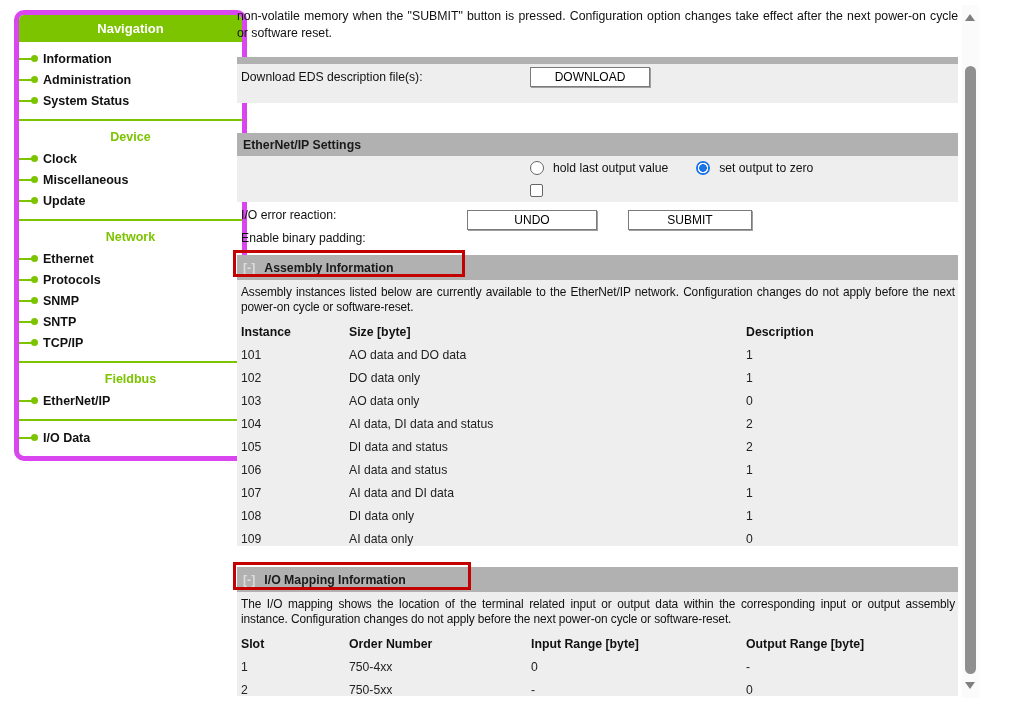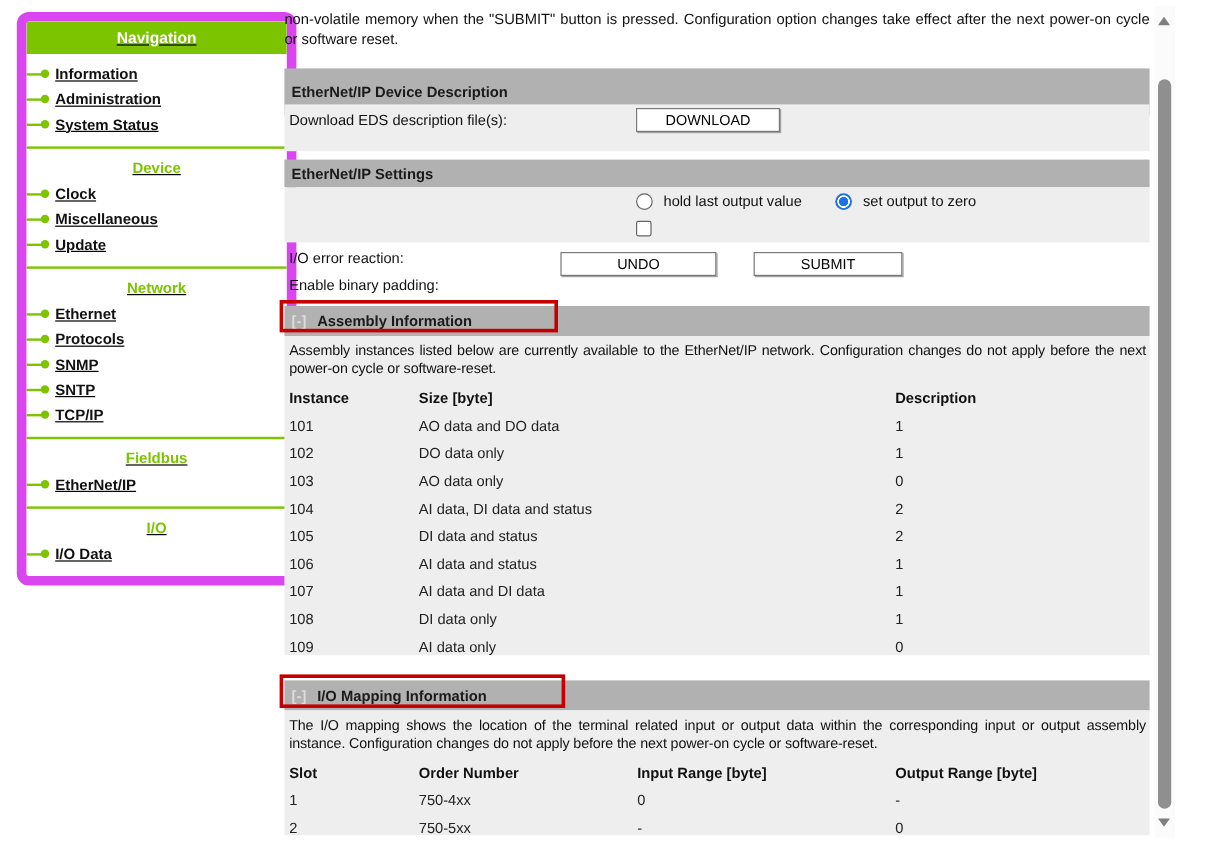--- a/index.html
+++ b/index.html
@@ -6,21 +6,21 @@
   html,body { margin:0; padding:0; }
   body {
     width:1021px; height:716px; position:relative; overflow:hidden;
     background:#ffffff; color:#000;
     font-family:"Liberation Sans","DejaVu Sans",sans-serif;
   }
 
   
   .sidebar {
     position:absolute; left:14px; top:10px; width:233px;
-    border:8px solid #d946ef; border-radius:10px; background:#fff; overflow:hidden;text-decoration:underline;
+    border:5px solid #d946ef; border-radius:10px; background:#fff; overflow:hidden;
   }
   .nav-header {
     background:#7dc400; color:#fff; font-weight:bold; font-size:13px;
     text-align:center; height:27px; line-height:27px;
   }
   .nav-section { padding:6px 0 8px 0; }
   .nav-section + .nav-section { border-top:2px solid #7dc400; }
   .nav-title {
     color:#7dc400; font-weight:bold; font-size:12.5px;
     text-align:center; line-height:21px;
@@ -47,21 +47,21 @@
     font-weight:bold; font-size:12.3px; padding-left:6px; color:#1a1a1a;
     display:flex; align-items:center;
   }
   #bar-devdesc  { top:57px;  height:39px; }
   #bar-settings { top:133px; height:23px; }
   #bar-assembly { top:255px; height:25px; }
   #bar-mapping  { top:567px; height:25px; }
   .collapse { color:#dcdcdc; font-weight:bold; margin-right:9px; cursor:pointer; }
 
   .body-block { position:absolute; left:237px; width:721px; background:#eeeeee; }
-  #body-devdesc  { top:87px;  height:39px; }
+  #body-devdesc  { top:64px;  height:39px; }
   #body-settings { top:156px; height:46px; }
   #body-assembly { top:280px; height:266px; }
   #body-mapping  { top:592px; height:104px; }
 
   .row-label { position:absolute; left:4px; font-size:12.2px; color:#111; }
   #body-devdesc .row-label { line-height:26px; }
 
   button.win {
     position:absolute; background:#fff; border:1px solid #7a7a7a;
     box-shadow:1px 1px 0 #9f9f9f; height:20px; padding:0;
@@ -183,21 +183,20 @@
 
   <div class="nav-section">
     <div class="nav-title">Fieldbus</div>
     <div class="nav-item">
       <span class="bullet"></span>
       <span class="nav-label">EtherNet/IP</span>
     </div>
   </div>
 
   <div class="nav-section">
-    <div class="nav-title">I/O</div>
     <div class="nav-item">
       <span class="bullet"></span>
       <span class="nav-label">I/O Data</span>
     </div>
   </div>
 </nav>
 
 <p class="intro">non-volatile memory when the "SUBMIT" button is pressed. Configuration option changes take effect after the next power-on cycle or software reset.</p>
 
 <div class="bar" id="bar-devdesc">

